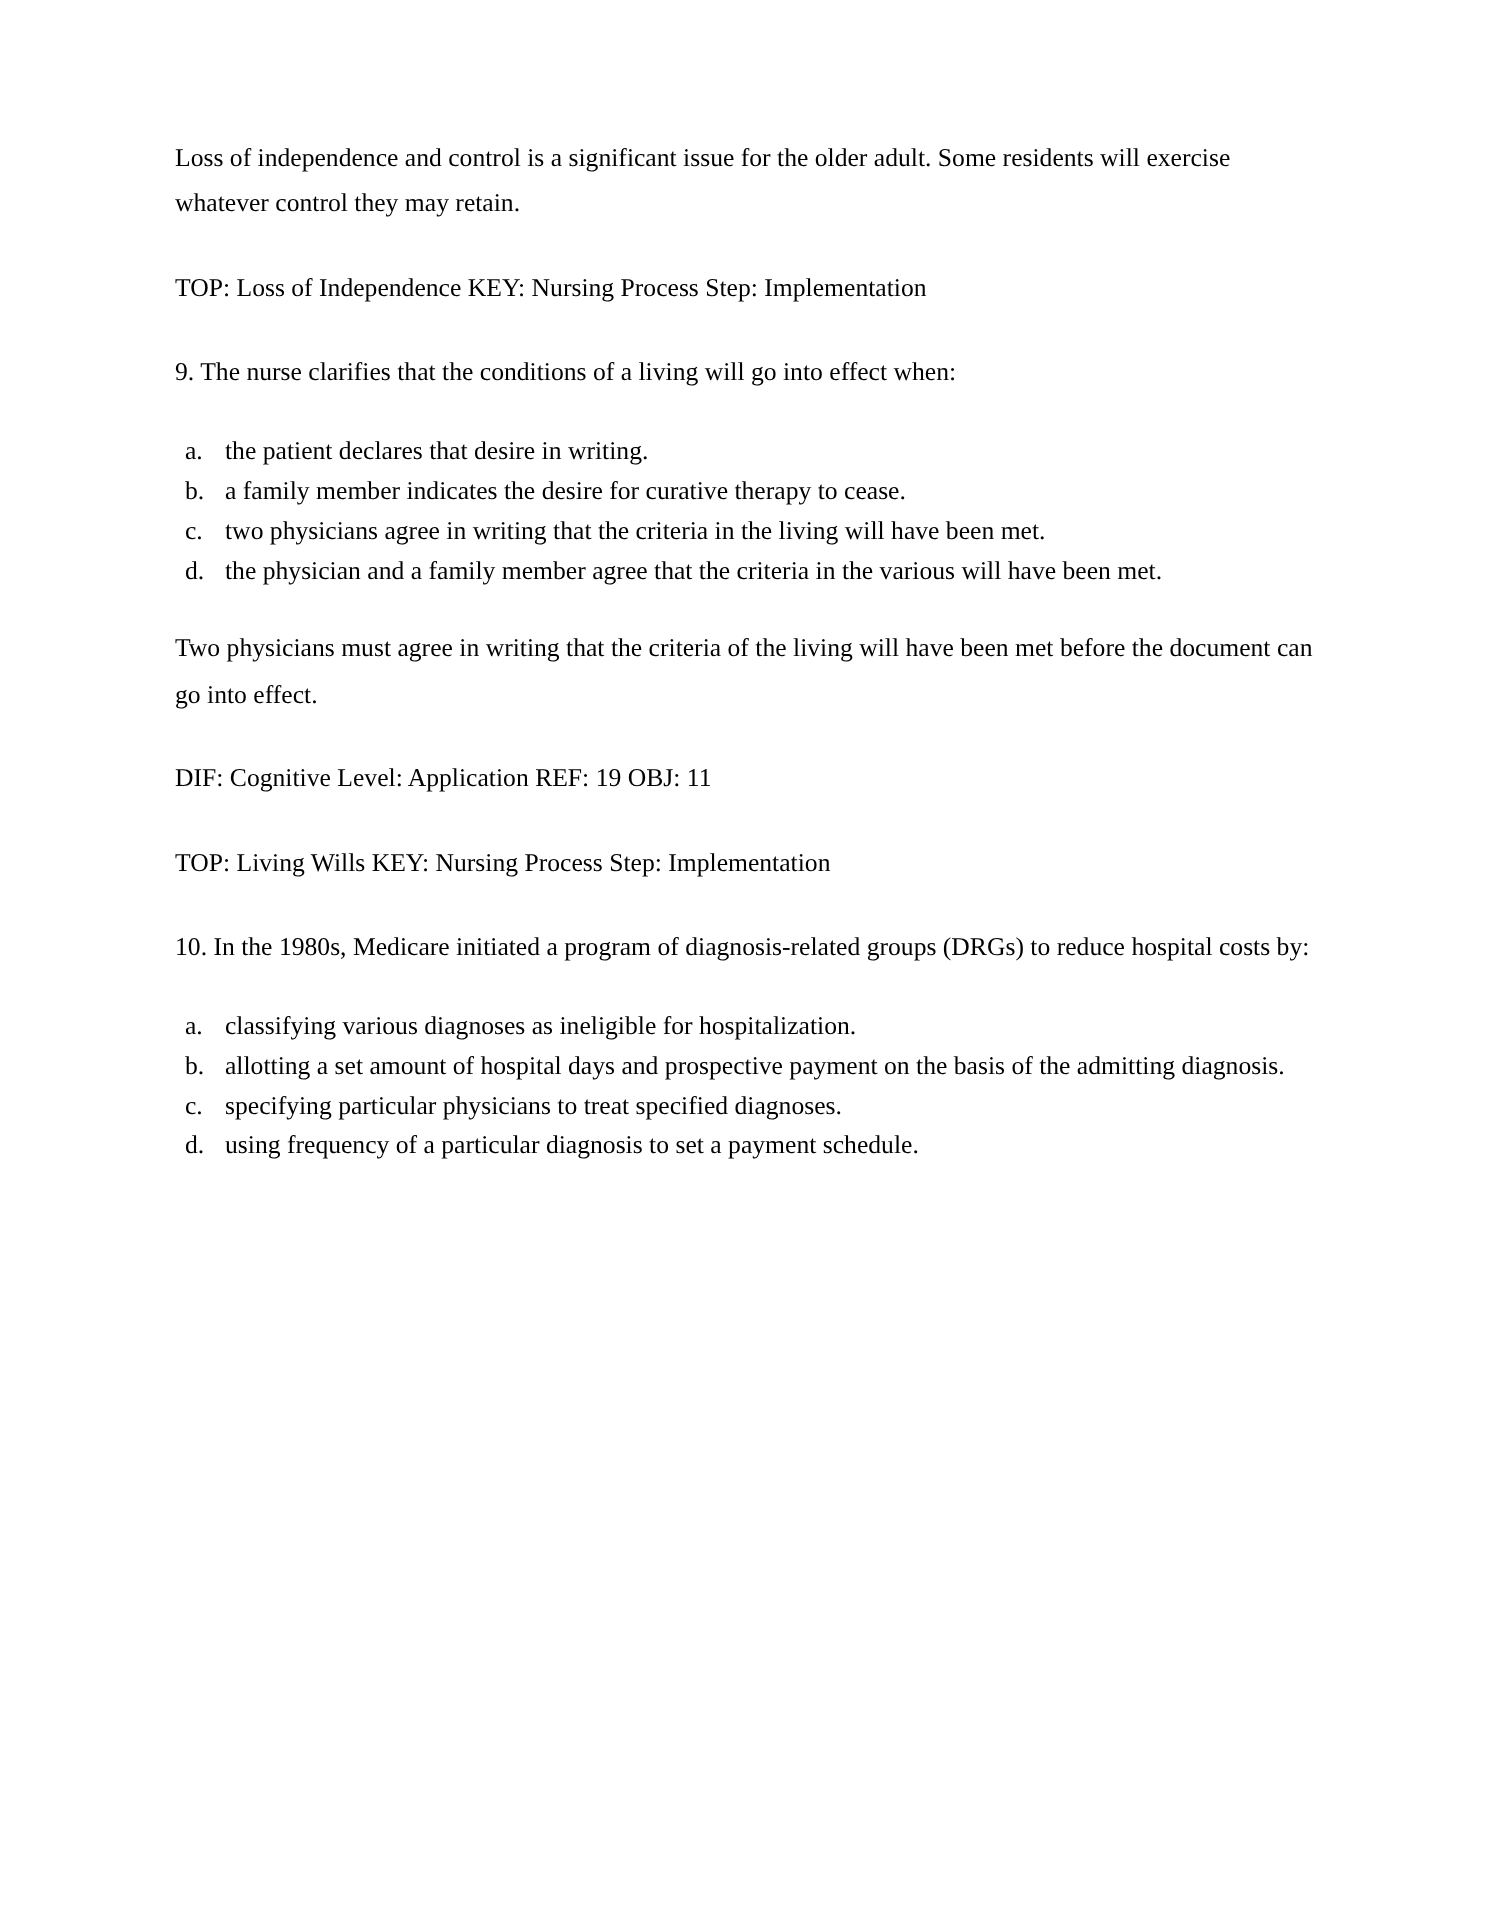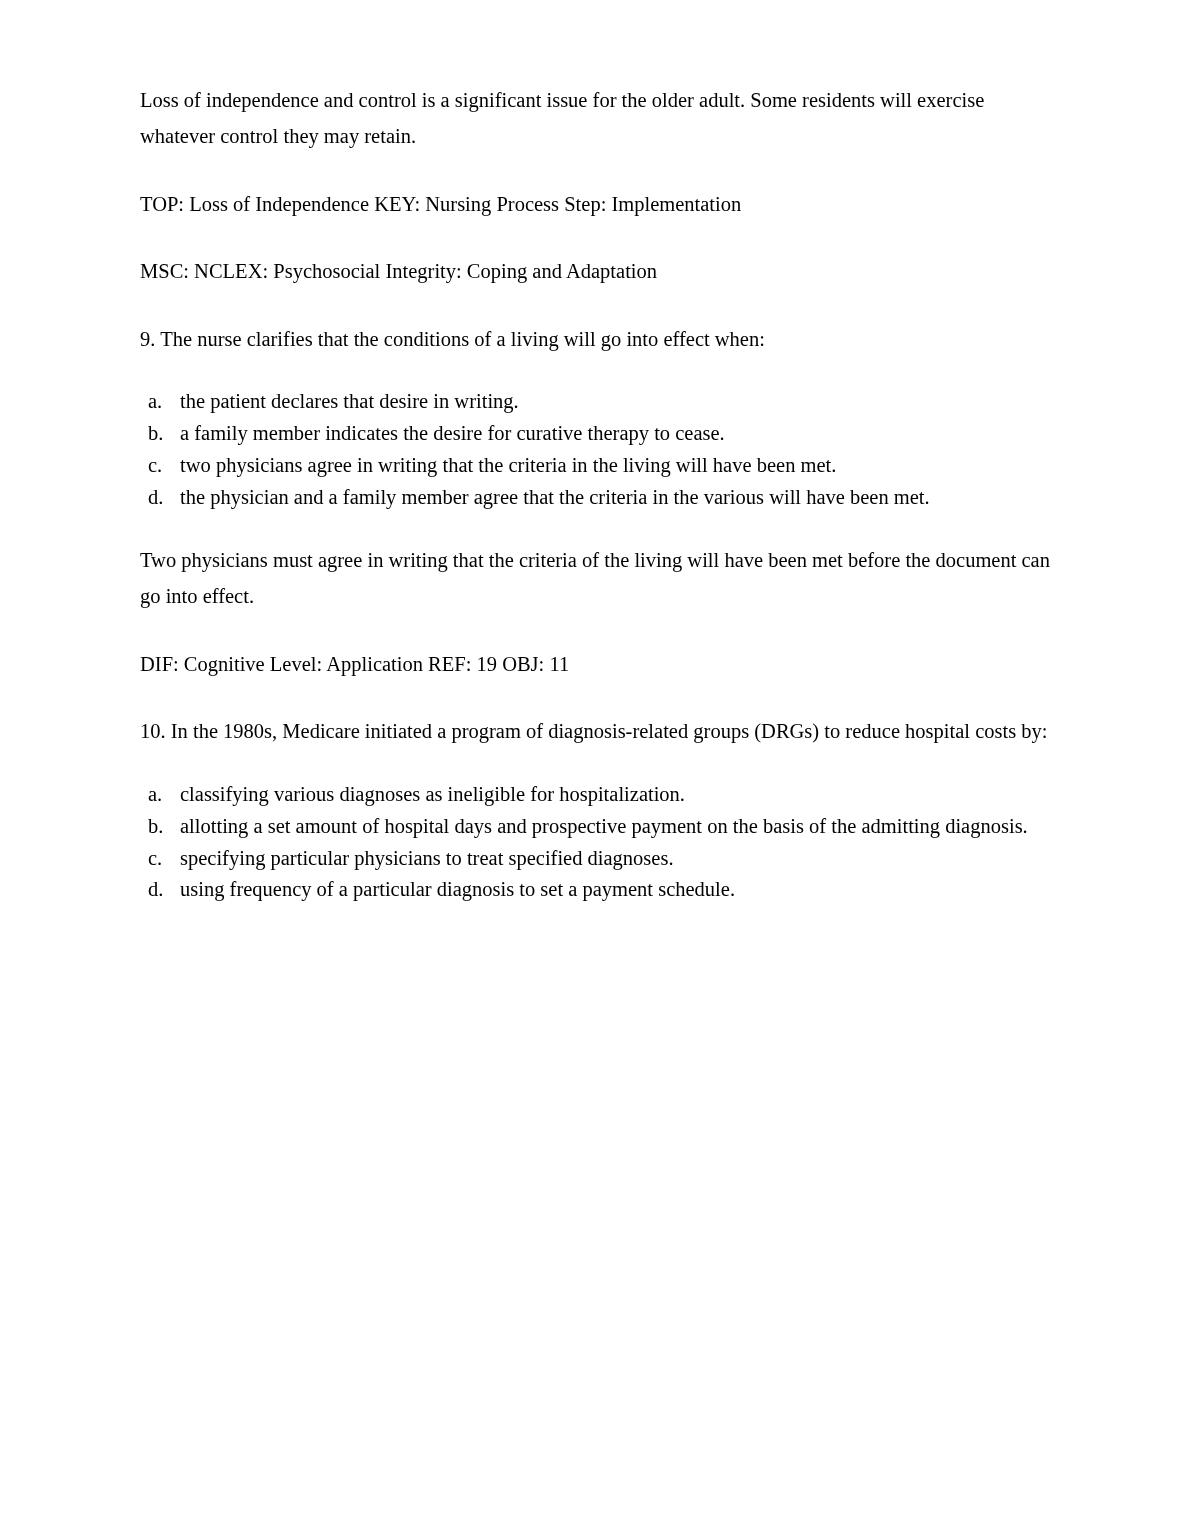--- a/index.html
+++ b/index.html
@@ -10,21 +10,21 @@
   body {
     width: 1190px;
     height: 1540px;
     font-family: "Liberation Serif", "DejaVu Serif", serif;
     color: #000000;
   }
   .page {
     box-sizing: border-box;
     width: 1190px;
     height: 1540px;
-    padding: 82px 140px 60px 140px;
+    padding: 109px 140px 60px 140px;
     position: relative;
   }
   .para {
     font-size: 20.5px;
     line-height: 1.78;
     margin: 0 0 31px 0;
     text-align: left;
   }
   .opt-list {
     list-style: none;
@@ -45,30 +45,30 @@
     top: 0;
   }
 </style>
 </head>
 <body>
 
 <div class="page">
   <div id="content">
       <p class="para">Loss of independence and control is a significant issue for the older adult. Some residents will exercise whatever control they may retain.</p>
       <p class="para">TOP: Loss of Independence KEY: Nursing Process Step: Implementation</p>
-      <p class="para">MSC: NCLEX: Psychosocial Integrity: Coping and Adaptation</p>
       <p class="para">9. The nurse clarifies that the conditions of a living will go into effect when:</p>
       <ul class="opt-list">
         <li class="opt-item"><span class="lbl">a.</span><span>the patient declares that desire in writing.</span></li>
         <li class="opt-item"><span class="lbl">b.</span><span>a family member indicates the desire for curative therapy to cease.</span></li>
         <li class="opt-item"><span class="lbl">c.</span><span>two physicians agree in writing that the criteria in the living will have been met.</span></li>
         <li class="opt-item"><span class="lbl">d.</span><span>the physician and a family member agree that the criteria in the various will have been met.</span></li>
       </ul>
       <p class="para">Two physicians must agree in writing that the criteria of the living will have been met before the document can go into effect.</p>
       <p class="para">DIF: Cognitive Level: Application REF: 19 OBJ: 11</p>
+      <p class="para">TOP: Living Wills KEY: Nursing Process Step: Implementation</p>
       <p class="para">10. In the 1980s, Medicare initiated a program of diagnosis-related groups (DRGs) to reduce hospital costs by:</p>
       <ul class="opt-list">
         <li class="opt-item"><span class="lbl">a.</span><span>classifying various diagnoses as ineligible for hospitalization.</span></li>
         <li class="opt-item"><span class="lbl">b.</span><span>allotting a set amount of hospital days and prospective payment on the basis of the admitting diagnosis.</span></li>
         <li class="opt-item"><span class="lbl">c.</span><span>specifying particular physicians to treat specified diagnoses.</span></li>
         <li class="opt-item"><span class="lbl">d.</span><span>using frequency of a particular diagnosis to set a payment schedule.</span></li>
       </ul>
     </div>
 </div>
 

